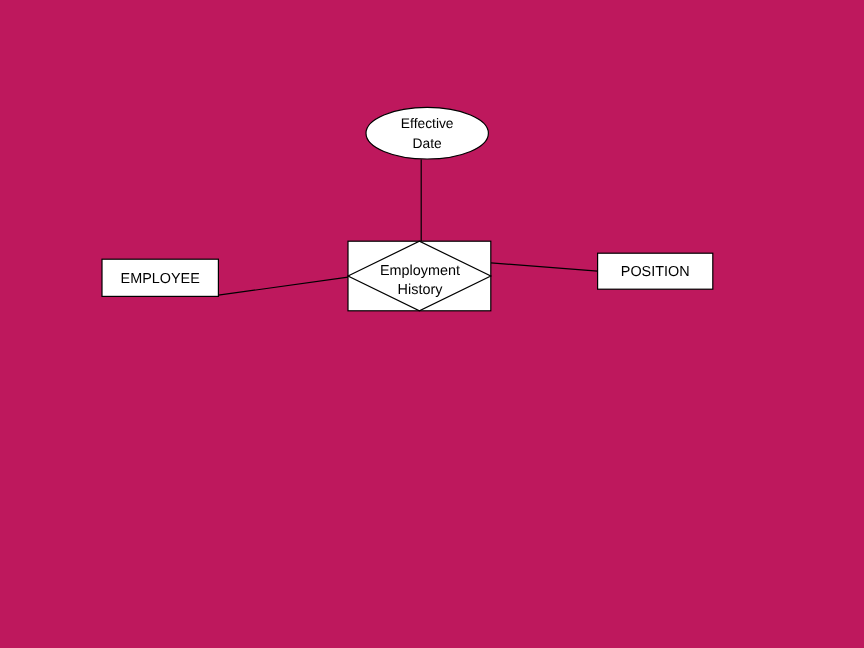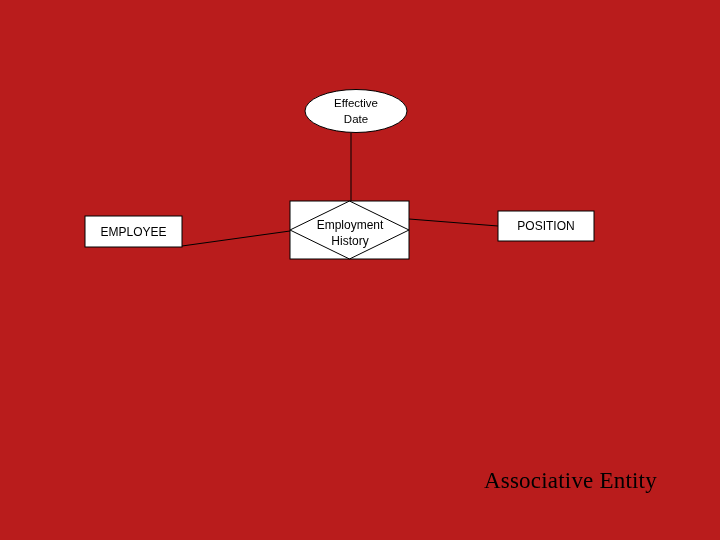--- a/index.html
+++ b/index.html
@@ -5,21 +5,21 @@
 <style>
   html, body {
     margin: 0;
     padding: 0;
     background: #ffffff;
   }
   #canvas {
     position: relative;
     width: 720px;
     height: 540px;
-    background: #b91c1c;
+    background: #be185d;
     overflow: hidden;
     font-family: "Liberation Sans", sans-serif;
   }
   #diagram-svg {
     position: absolute;
     left: 0;
     top: 0;
     width: 720px;
     height: 540px;
   }
@@ -93,15 +93,14 @@
 
     <g>
       <rect class="shape-outline" x="290" y="201" width="119" height="58"></rect>
       <polygon class="shape-outline-nofill" points="290,230 349.5,201 409,230 349.5,259"></polygon>
       <text class="node-label" x="350" y="229">Employment</text>
       <text class="node-label" x="350" y="245">History</text>
     </g>
 
   </svg>
 
-  <div class="caption-text">Associative Entity</div>
 
 </div>
 
 </body></html>

